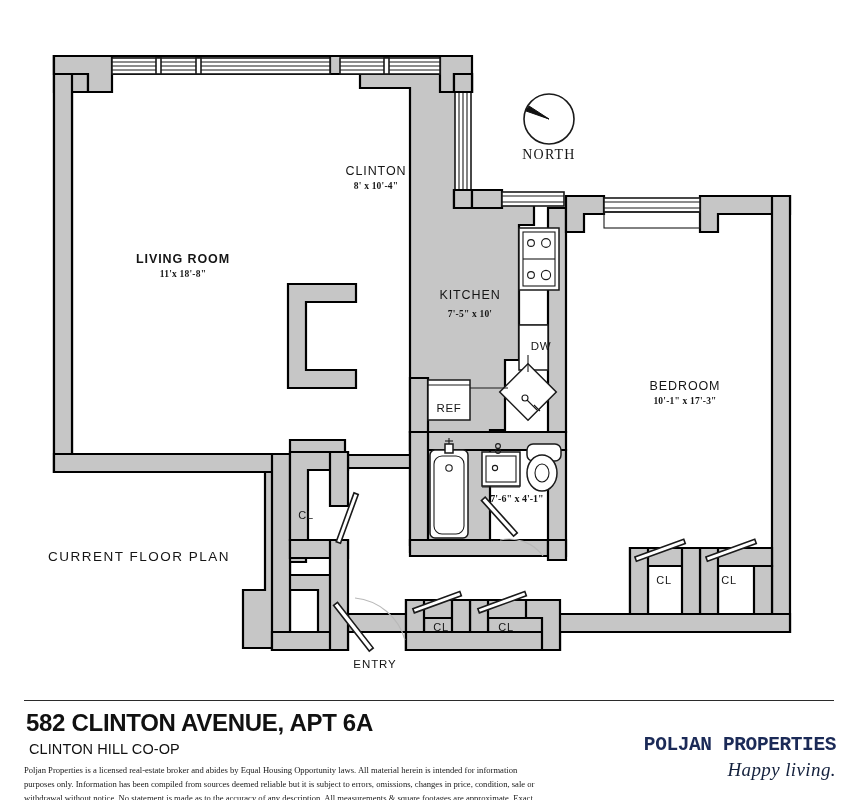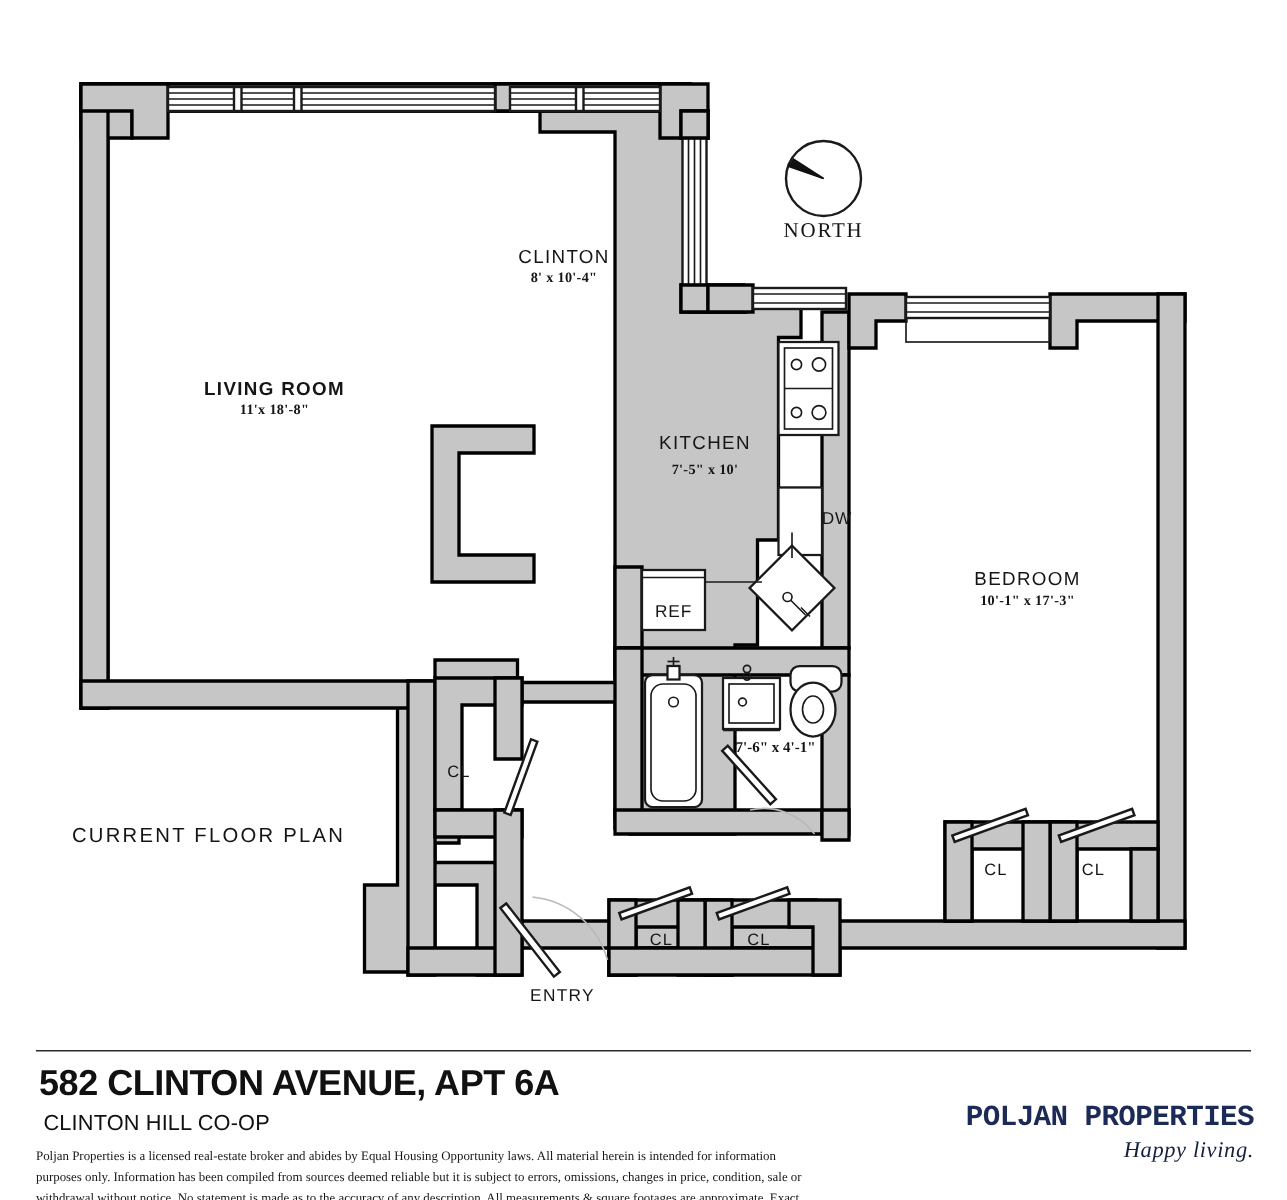--- a/index.html
+++ b/index.html
@@ -137,21 +137,21 @@
     font-family: Liberation Mono, monospace;
     font-size: 19.5px;
     font-weight: 800;
     letter-spacing: -0.4px;
     color: #1b2a57;
     line-height: 1;
   }
   #brand-tag {
     font-family: "Liberation Serif", serif;
     font-style: italic;
-    font-size: 15px;
+    font-size: 19px;
     color: #14213d;
     margin-top: 4px;
     letter-spacing: 0.4px;
     line-height: 1;
   }
 </style>
 </head>
 <body>
 
 <div id="plan-root">
@@ -439,21 +439,21 @@
 
   <div class="lbl room-name" style="left:415px; top:288px; width:110px;">KITCHEN</div>
   <div class="lbl room-dim" style="left:415px; top:309px; width:110px;">7'-5" x 10'</div>
 
   <div class="lbl room-name" style="left:620px; top:379px; width:130px;">BEDROOM</div>
   <div class="lbl room-dim" style="left:620px; top:396px; width:130px;">10'-1" x 17'-3"</div>
 
   <div class="lbl bath-dim" style="left:462px; top:493px; width:110px;">7'-6" x 4'-1"</div>
 
   <div class="lbl tag-label" style="left:424px; top:401px; width:50px;">REF</div>
-  <div class="lbl tag-label" style="left:538px; top:339px; width:40px;">DW</div>
+  <div class="lbl tag-label" style="left:521px; top:339px; width:40px;">DW</div>
 
   <div class="lbl cl-label" style="left:289px; top:509px; width:34px;">CL</div>
   <div class="lbl cl-label" style="left:424px; top:621px; width:34px;">CL</div>
   <div class="lbl cl-label" style="left:489px; top:621px; width:34px;">CL</div>
   <div class="lbl cl-label" style="left:647px; top:574px; width:34px;">CL</div>
   <div class="lbl cl-label" style="left:712px; top:574px; width:34px;">CL</div>
 
   <div class="lbl entry-label" style="left:330px; top:657px; width:90px;">ENTRY</div>
 
   <div class="lbl plan-title" style="left:48px; top:549px; width:200px; text-align:left;">CURRENT FLOOR PLAN</div>

